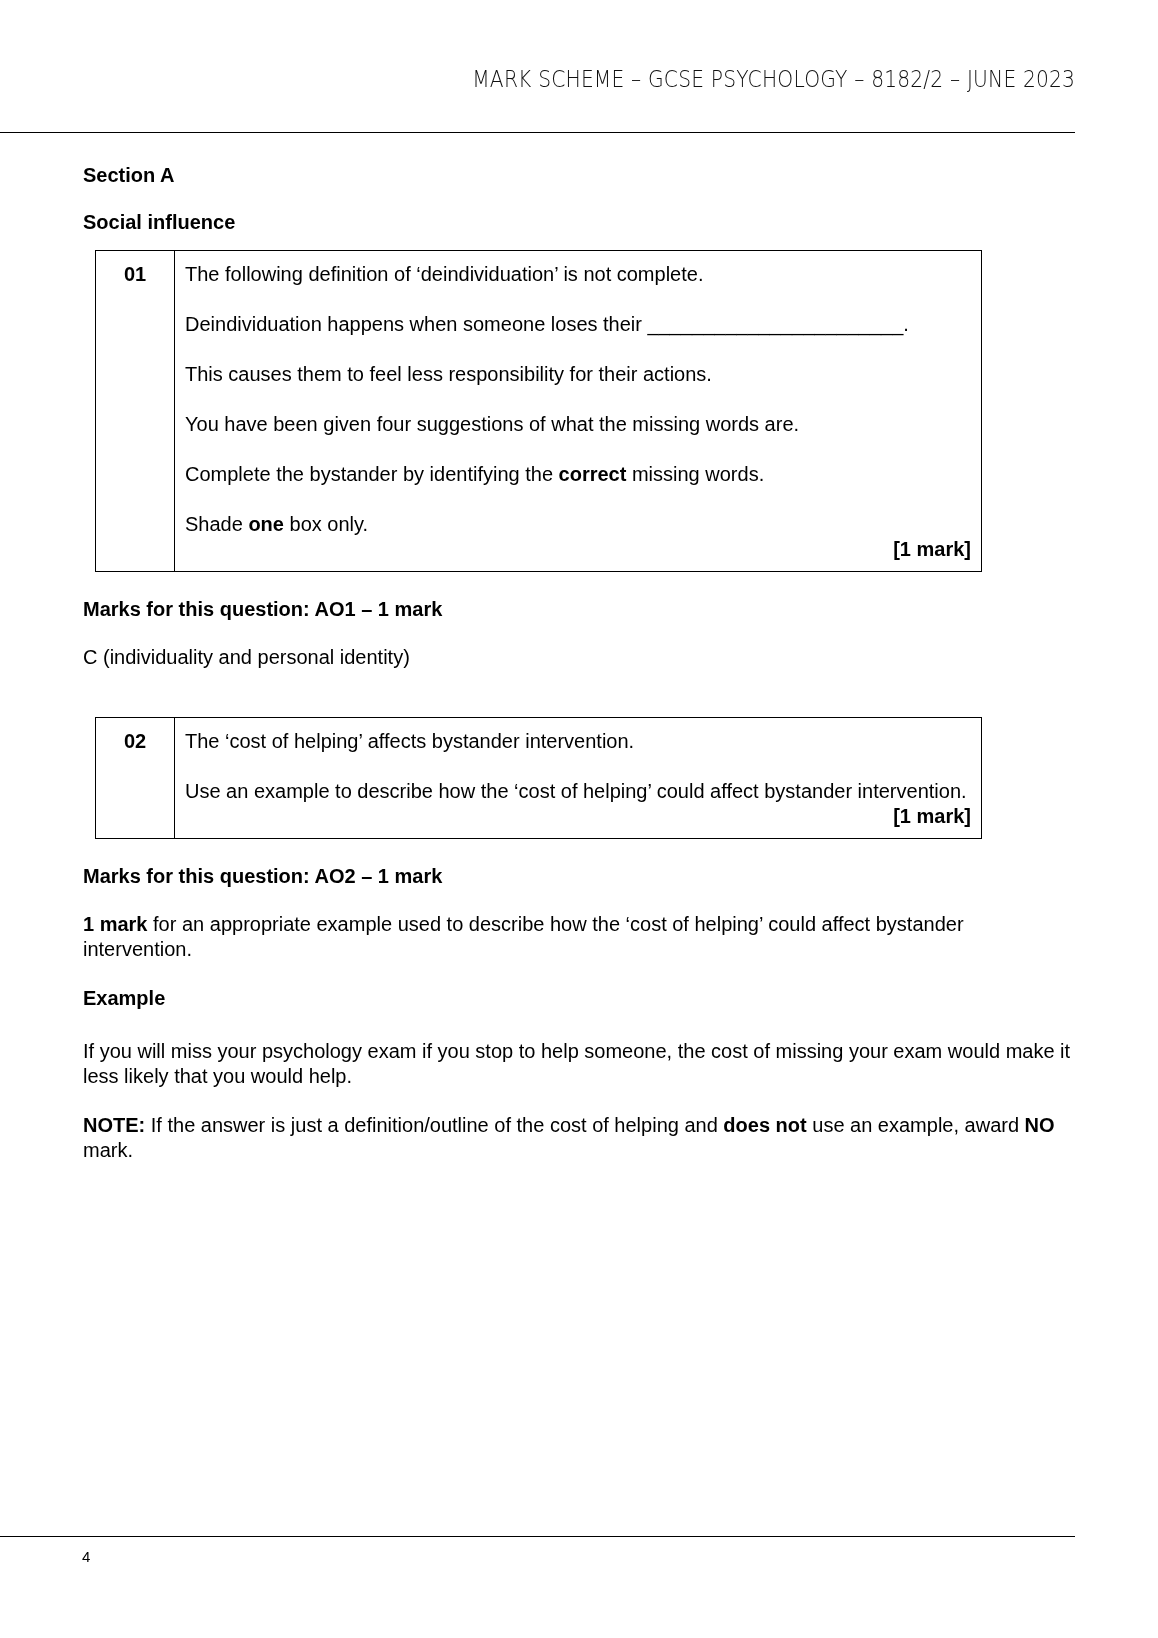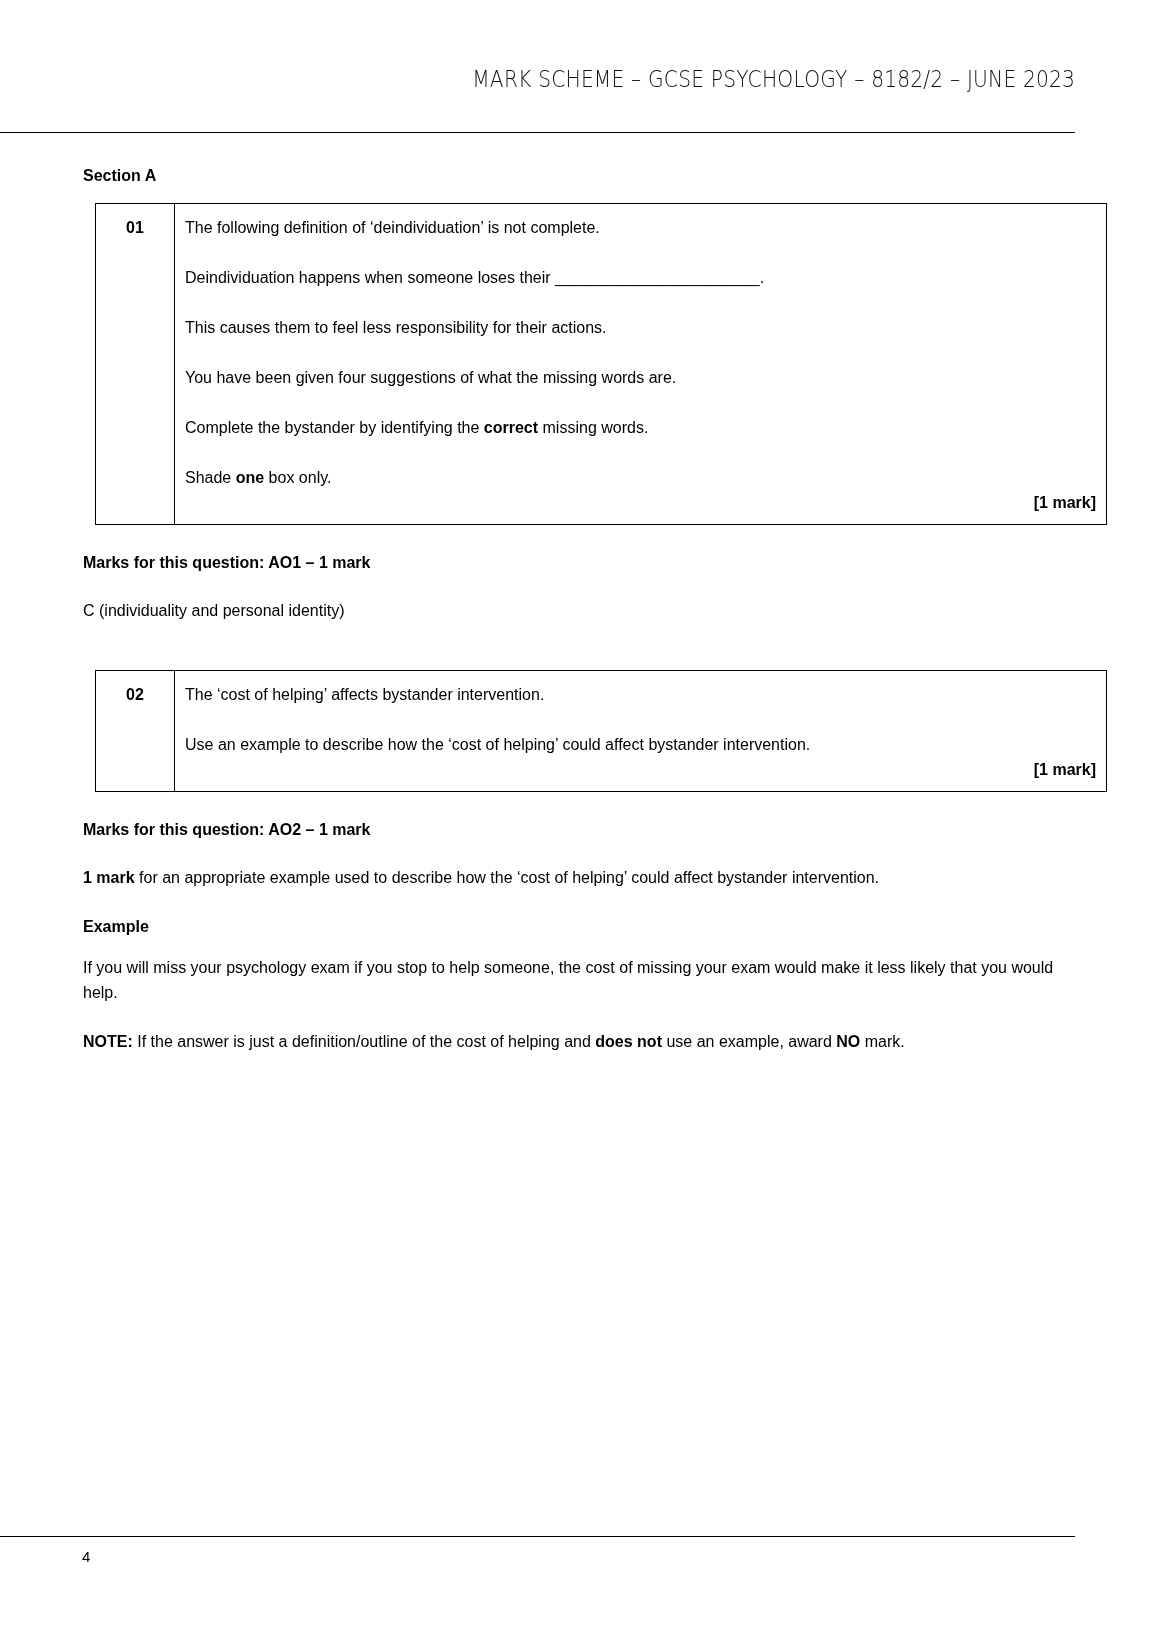--- a/index.html
+++ b/index.html
@@ -5,40 +5,41 @@
     html, body { margin: 0; padding: 0; background: #ffffff; }
     body { width: 1158px; height: 1638px; position: relative; overflow: hidden;
            font-family: "Liberation Sans", sans-serif; color: #000; }
     .header-title { position: absolute; top: 66px; right: 83px;
                     font-family: "DejaVu Sans", sans-serif; font-size: 23px;
                     letter-spacing: 0.2px; font-weight: 300; color: #111; transform: scaleX(0.88); transform-origin: right center; }
     .rule { position: absolute; left: 0; width: 1075px; height: 0; border-top: 1.5px solid #000; }
     .rule.top { top: 132px; }
     .rule.bottom { top: 1536px; }
     .page-number { position: absolute; left: 82px; top: 1548px; font-size: 15px; }
-    .content { position: absolute; left: 83px; top: 163px; width: 990px; font-size: 16px; line-height: 25px; }
+    .content { position: absolute; left: 83px; top: 163px; width: 990px; font-size: 20px; line-height: 25px; }
     .h { font-weight: bold; margin: 0; }
-    .qtable { border-collapse: collapse; width: 1012px; margin-left: 12px; }
+    .qtable { border-collapse: collapse; width: 887px; margin-left: 12px; }
     .qtable td { border: 1.5px solid #000; vertical-align: top; }
     .qnum { width: 76px; text-align: center; font-weight: bold; padding-top: 11px; }
     .qbody { padding: 11px 10px 9px 10px; }
     .qbody p { margin: 0 0 25px 0; }
     .qbody p.last { margin-bottom: 0; }
     .mark { text-align: right; font-weight: bold; }
     p { margin: 0; }
     b { font-weight: bold; }
   </style>
 </head>
 <body>
 
 <div class="header-title">MARK SCHEME – GCSE PSYCHOLOGY – 8182/2 – JUNE 2023</div>
 <div class="rule top"></div>
 
 <div class="content">
   <p class="h" style="margin-top:0;">Section A</p>
+  <p class="h" style="margin-top:22px;">Social influence</p>
 
   <table class="qtable" style="margin-top:15px;">
     <tbody>
         <tr>
       <td class="qnum">01</td>
       <td class="qbody">
         <p>The following definition of ‘deindividuation’ is not complete.</p>
         <p>Deindividuation happens when someone loses their _______________________.</p>
         <p>This causes them to feel less responsibility for their actions.</p>
         <p>You have been given four suggestions of what the missing words are.</p>
@@ -62,18 +63,18 @@
         <p class="last">Use an example to describe how the ‘cost of helping’ could affect bystander intervention.</p>
         <div class="mark">[1 mark]</div>
       </td>
     </tr>
   </tbody>
     </table>
 
   <p class="h" style="margin-top:25px;">Marks for this question: AO2 – 1 mark</p>
   <p style="margin-top:23px;"><b>1 mark</b><span> for an appropriate example used to describe how the ‘cost of helping’ could affect bystander intervention.</span></p>
   <p class="h" style="margin-top:24px;">Example</p>
-  <p style="margin-top:16px;">If you will miss your psychology exam if you stop to help someone, the cost of missing your exam would make it less likely that you would help.</p>
+  <p style="margin-top:28px;">If you will miss your psychology exam if you stop to help someone, the cost of missing your exam would make it less likely that you would help.</p>
   <p style="margin-top:24px;"><b>NOTE:</b><span> If the answer is just a definition/outline of the cost of helping and </span><b>does not</b><span> use an example, award </span><b>NO</b><span> mark.</span></p>
 </div>
 
 <div class="rule bottom"></div>
 <div class="page-number">4</div>
 
 </body></html>

